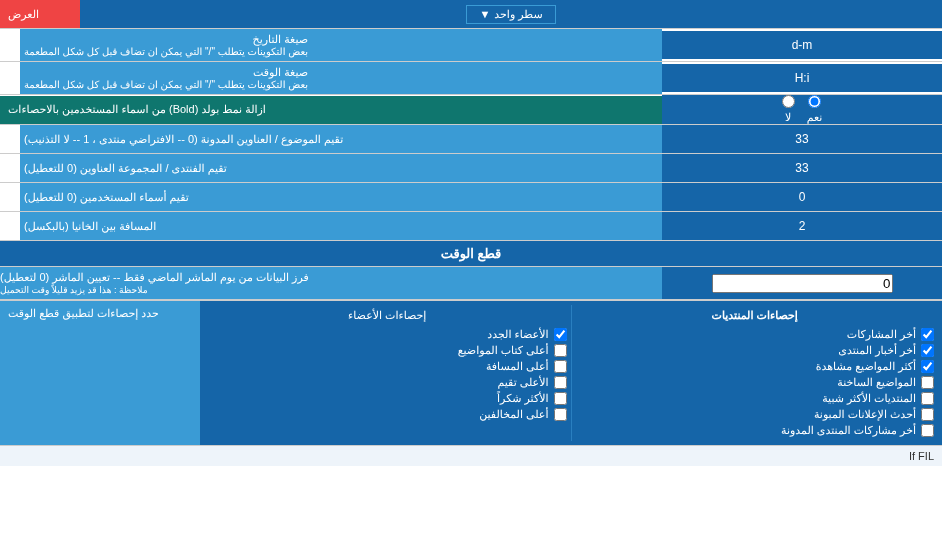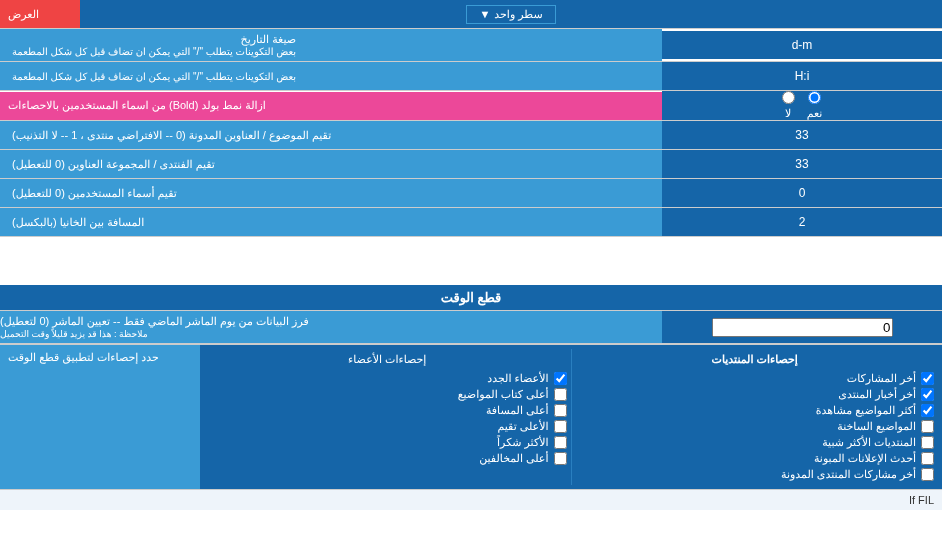--- a/index.html
+++ b/index.html
@@ -21,27 +21,28 @@
       flex-direction: row;
       border-bottom: 1px solid #ccc;
       min-height: 28px;
       align-items: center;
     }
 
     .row-label {
       background: #3a9bd5;
       color: #fff;
       flex: 1;
-      padding: 4px 12px;
+      padding: 4px 4px;
       text-align: right;
       font-size: 11px;
       display: flex;
       align-items: center;
       justify-content: flex-end;
       min-height: 28px;
+      margin-left: 20px;
     }
 
     .row-label small {
       font-size: 10px;
       display: block;
     }
 
     .row-input {
       background: #1565a8;
       width: 280px;
@@ -64,21 +65,20 @@
 
     
     .section-header {
       background: #1565a8;
       color: #fff;
       text-align: center;
       padding: 5px;
       font-weight: bold;
       font-size: 13px;
       border-bottom: 1px solid #ccc;
-      margin-top: 48px;
     }
 
     
     .top-row {
       display: flex;
       flex-direction: row;
       border-bottom: 1px solid #ccc;
       min-height: 28px;
       align-items: center;
     }
@@ -120,21 +120,21 @@
     
     .radio-row {
       display: flex;
       flex-direction: row;
       border-bottom: 1px solid #ccc;
       min-height: 28px;
       align-items: center;
     }
 
     .radio-label {
-      background: #ec4899;
+      background: #0f766e;
       color: #fff;
       flex: 1;
       padding: 4px 8px;
       text-align: right;
       font-size: 11px;
       display: flex;
       align-items: center;
       justify-content: flex-end;
       min-height: 28px;
     }
@@ -272,20 +272,21 @@
       </div>
     </div>
   </div>
 
   <div class="row">
     <div class="row-input">
       <input type="text" value="H:i" style="">
     </div>
     <div class="row-label">
       <div>
+        <div>صيغة الوقت</div>
         <small>بعض التكوينات يتطلب "/" التي يمكن ان تضاف قبل كل شكل المطعمة</small>
       </div>
     </div>
   </div>
 
   <div class="radio-row">
     <div class="radio-options">
       <label>
         <input type="radio" name="bold" value="yes" checked="" style="">
         <span>نعم</span>

